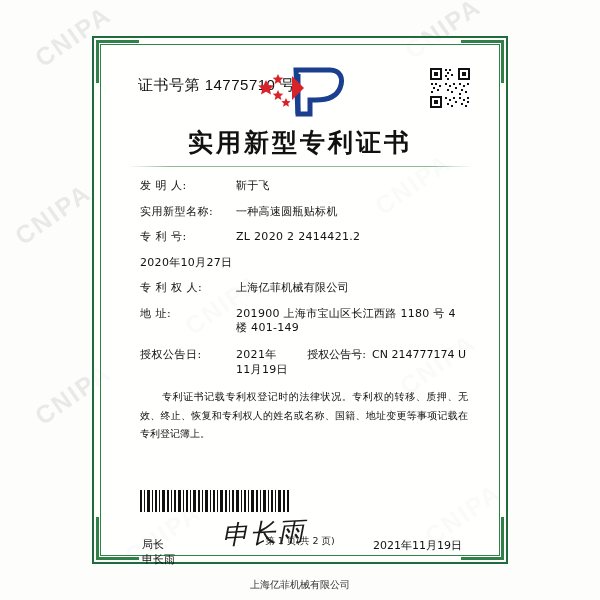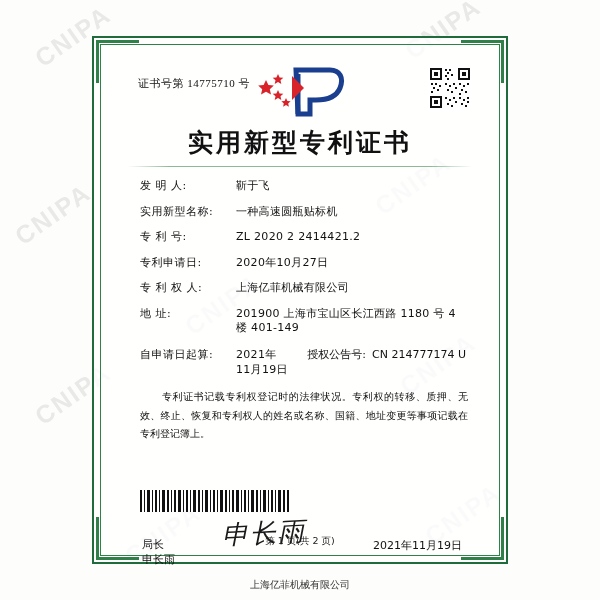--- a/index.html
+++ b/index.html
@@ -69,24 +69,24 @@
   .corner.tl { left: 2px;  top: 2px;   border-left-width:3px; border-top-width:3px; }
   .corner.tr { right: 2px; top: 2px;   border-right-width:3px; border-top-width:3px; }
   .corner.bl { left: 2px;  bottom:2px; border-left-width:3px; border-bottom-width:3px; }
   .corner.br { right: 2px; bottom:2px; border-right-width:3px; border-bottom-width:3px; }
 
   
   .cert-no {
     position: absolute;
     left: 44px;
     top: 38px;
-    font-size: 11px;
+    font-size: 15px;
     color: #111;
     letter-spacing: .5px;
-    font-family: Liberation Serif, serif;
+    font-family: Liberation Sans, sans-serif;
   }
 
   .logo {
     position: absolute;
     left: 50%;
     transform: translateX(-50%);
     top: 26px;
     width: 96px;
     height: 54px;
   }
@@ -333,33 +333,32 @@
       </div>
       <div class="field">
         <span class="lbl">实用新型名称:</span>
         <span class="val">一种高速圆瓶贴标机</span>
       </div>
       <div class="field">
         <span class="lbl">专 利 号:</span>
         <span class="val">ZL 2020 2 2414421.2</span>
       </div>
       <div class="field">
-        <span class="lbl">专利申请日:</span>
         <span class="val">2020年10月27日</span>
       </div>
       <div class="field">
         <span class="lbl">专 利 权 人:</span>
         <span class="val">上海亿菲机械有限公司</span>
       </div>
       <div class="field addr">
         <span class="lbl">地 址:</span>
         <span class="val">201900 上海市宝山区长江西路 1180 号 4 楼 401-149</span>
       </div>
       <div class="field double">
-        <span class="lbl">自申请日起算:</span>
+        <span class="lbl">授权公告日:</span>
         <span class="val">2021年11月19日</span>
         <span class="lbl2">授权公告号:</span>
         <span class="val2">CN 214777174 U</span>
       </div>
     </div>
 
     <div class="para">
       <p>专利证书记载专利权登记时的法律状况。专利权的转移、质押、无效、终止、恢复和专利权人的姓名或名称、国籍、地址变更等事项记载在专利登记簿上。</p>
     </div>
 

